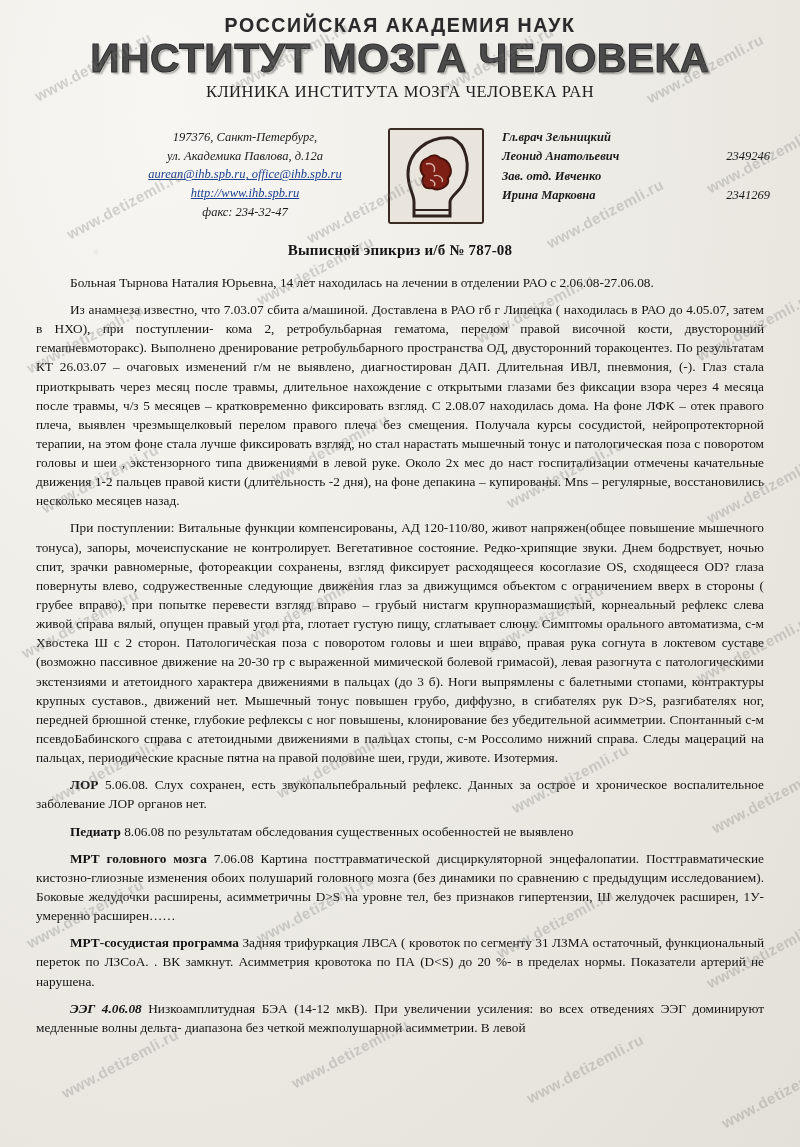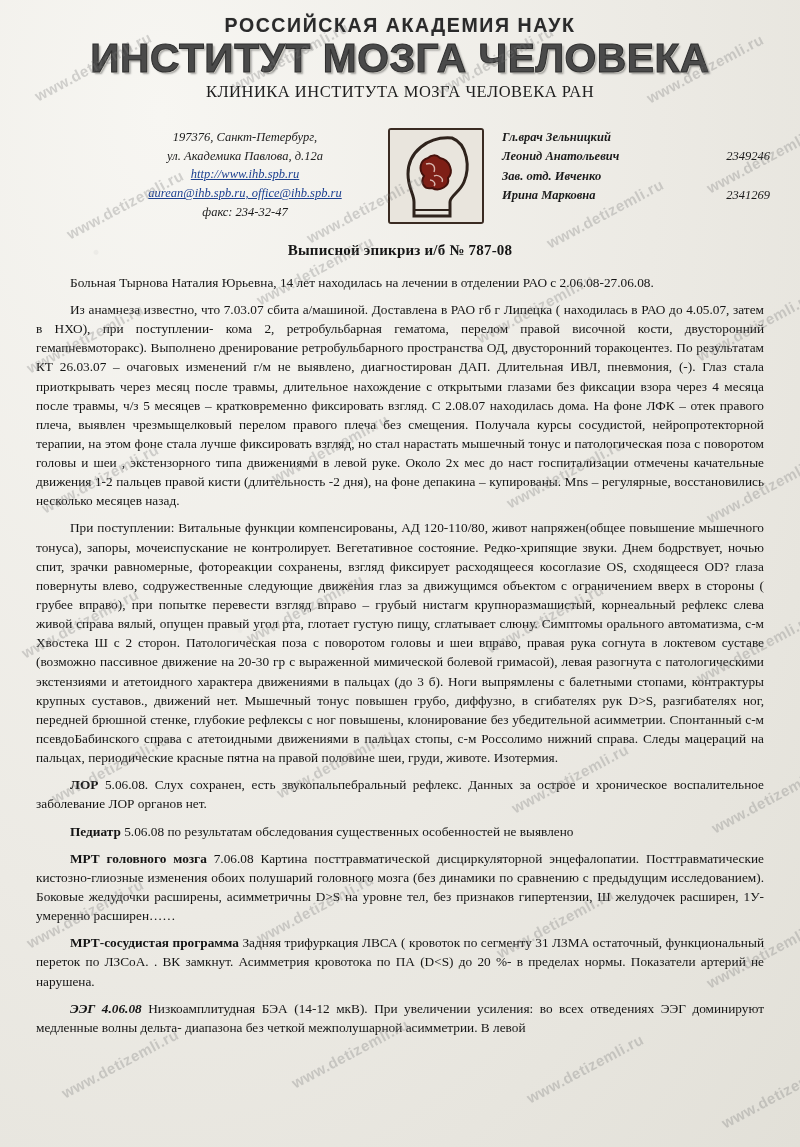--- a/index.html
+++ b/index.html
@@ -146,22 +146,22 @@
       <div class="acad">РОССИЙСКАЯ АКАДЕМИЯ НАУК</div>
       <div class="inst">ИНСТИТУТ МОЗГА ЧЕЛОВЕКА</div>
       <div class="clinic-line">КЛИНИКА ИНСТИТУТА МОЗГА ЧЕЛОВЕКА РАН</div>
     </div>
 
     <div class="contact">
 
       <div class="c-left">
         <div>197376, Санкт-Петербург,</div>
         <div>ул. Академика Павлова, д.12а</div>
+        <div><a href="#">aurean@ihb.spb.ru, office@ihb.spb.ru</a></div>
         <div><a href="#">http://www.ihb.spb.ru</a></div>
-        <div><a href="#">aurean@ihb.spb.ru, office@ihb.spb.ru</a></div>
         <div>факс: 234-32-47</div>
       </div>
 
       <div class="logo">
         <svg width="92" height="92" viewBox="0 0 92 92" aria-hidden="true">
           <rect x="0" y="0" width="92" height="92" fill="#e9e5dd"></rect>
 
           <path d="M62 8 C38 6 18 22 18 44 C18 58 24 64 24 72 L24 86 L60 86 L60 72 C60 66 70 62 74 52 C80 38 78 14 62 8 Z" fill="none" stroke="#2f231c" stroke-width="3"></path>
 
           <path d="M38 28 C30 30 28 40 34 46 C30 52 34 60 42 58 C50 62 60 56 58 48 C64 42 60 30 50 28 C46 24 41 25 38 28 Z" fill="#7e1f16" stroke="#45120c" stroke-width="2"></path>
@@ -193,21 +193,21 @@
 
     <div class="body">
       <p>Больная Тырнова Наталия Юрьевна, 14 лет находилась на лечении в отделении РАО с 2.06.08-27.06.08.</p>
       <p>Из анамнеза известно, что 7.03.07 сбита а/машиной. Доставлена в РАО гб г Липецка ( находилась в РАО до 4.05.07, затем в НХО), при поступлении- кома 2, ретробульбарная гематома, перелом правой височной кости, двусторонний гемапневмоторакс). Выполнено дренирование ретробульбарного пространства ОД, двусторонний торакоцентез. По результатам КТ 26.03.07 – очаговых изменений г/м не выявлено, диагностирован ДАП. Длительная ИВЛ, пневмония, (-). Глаз стала приоткрывать через месяц после травмы, длительное нахождение с открытыми глазами без фиксации взора через 4 месяца после травмы, ч/з 5 месяцев – кратковременно фиксировать взгляд. С 2.08.07 находилась дома. На фоне ЛФК – отек правого плеча, выявлен чрезмыщелковый перелом правого плеча без смещения. Получала курсы сосудистой, нейропротекторной терапии, на этом фоне стала лучше фиксировать взгляд, но стал нарастать мышечный тонус и патологическая поза с поворотом головы и шеи , экстензорного типа движениями в левой руке. Около 2х мес до наст госпитализации отмечены качательные движения 1-2 пальцев правой кисти (длительность -2 дня), на фоне депакина – купированы.  Mns – регулярные, восстановились несколько месяцев назад.</p>
       <p>При поступлении: Витальные функции компенсированы, АД 120-110/80, живот напряжен(общее повышение мышечного тонуса), запоры, мочеиспускание не контролирует. Вегетативное состояние. Редко-хрипящие звуки. Днем бодрствует, ночью спит, зрачки равномерные, фотореакции сохранены, взгляд фиксирует расходящееся косоглазие  OS, сходящееся OD? глаза повернуты влево, содружественные следующие движения глаз  за движущимся объектом с ограничением вверх в стороны ( грубее вправо), при попытке перевести взгляд вправо – грубый нистагм крупноразмашистый, корнеальный рефлекс слева живой справа вялый, опущен правый угол рта, глотает густую пищу, сглатывает слюну. Симптомы орального автоматизма, с-м Хвостека Ш с 2 сторон.  Патологическая поза с поворотом головы и шеи вправо, правая рука согнута в локтевом суставе (возможно пассивное движение на 20-30 гр с выраженной мимической болевой гримасой), левая разогнута с патологическими экстензиями и атетоидного характера движениями в пальцах (до 3 б). Ноги выпрямлены с балетными стопами, контрактуры крупных суставов., движений нет. Мышечный тонус повышен грубо, диффузно, в сгибателях рук D&gt;S, разгибателях ног, передней брюшной стенке, глубокие рефлексы с ног повышены, клонирование без убедительной асимметрии. Спонтанный с-м псевдоБабинского справа с атетоидными движениями в пальцах стопы, с-м Россолимо нижний справа. Следы мацераций на пальцах, периодические красные пятна на правой половине шеи, груди, животе. Изотермия.</p>
 
       <p>
         <b>ЛОР</b><span> 5.06.08. Слух сохранен, есть звукопальпебральный рефлекс. Данных за острое и хроническое воспалительное заболевание ЛОР органов нет.</span>
       </p>
       <p>
-        <b>Педиатр</b><span> 5.06.08 по результатам обследования существенных особенностей не выявлено</span>
+        <b>Педиатр</b><span> 8.06.08 по результатам обследования существенных особенностей не выявлено</span>
       </p>
       <p>
         <b>МРТ головного мозга</b><span> 7.06.08 Картина посттравматической дисциркуляторной энцефалопатии. Посттравматические кистозно-глиозные изменения обоих полушарий головного мозга (без динамики по сравнению с предыдущим исследованием). Боковые желудочки расширены, асимметричны D&gt;S на уровне тел, без признаков гипертензии, Ш желудочек расширен, 1У- умеренно расширен……</span>
       </p>
       <p>
         <b>МРТ-сосудистая программа</b><span>  Задняя трифуркация ЛВСА ( кровоток по сегменту 31 ЛЗМА остаточный, функциональный переток по ЛЗСоА. . ВК замкнут. Асимметрия кровотока по ПА (D&lt;S) до 20 %- в пределах нормы. Показатели артерий не нарушена.</span>
       </p>
       <p>
         <span class="bi">ЭЭГ 4.06.08</span><span>  Низкоамплитудная БЭА (14-12 мкВ). При увеличении усиления: во всех отведениях ЭЭГ доминируют медленные волны дельта- диапазона без четкой межполушарной асимметрии. В левой</span>
       </p>

